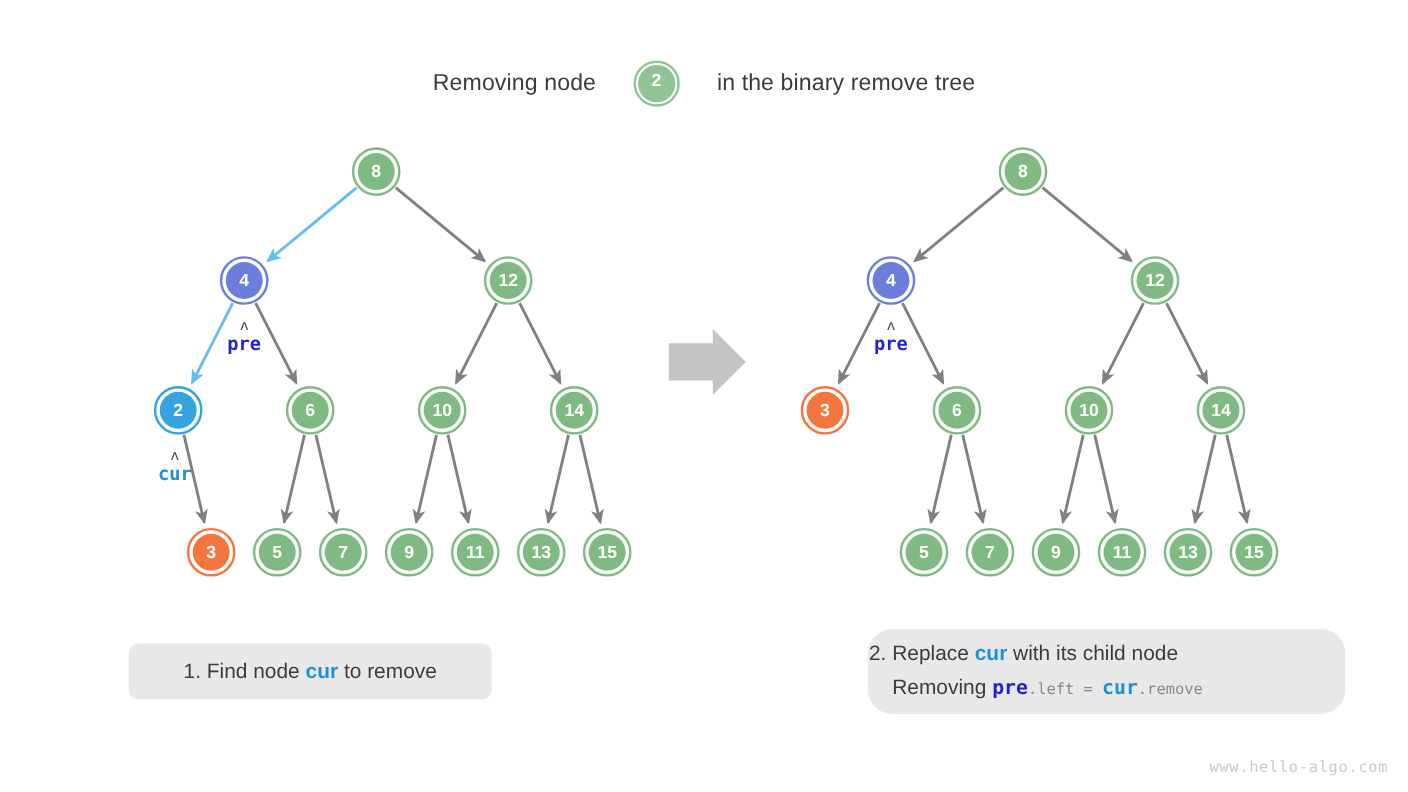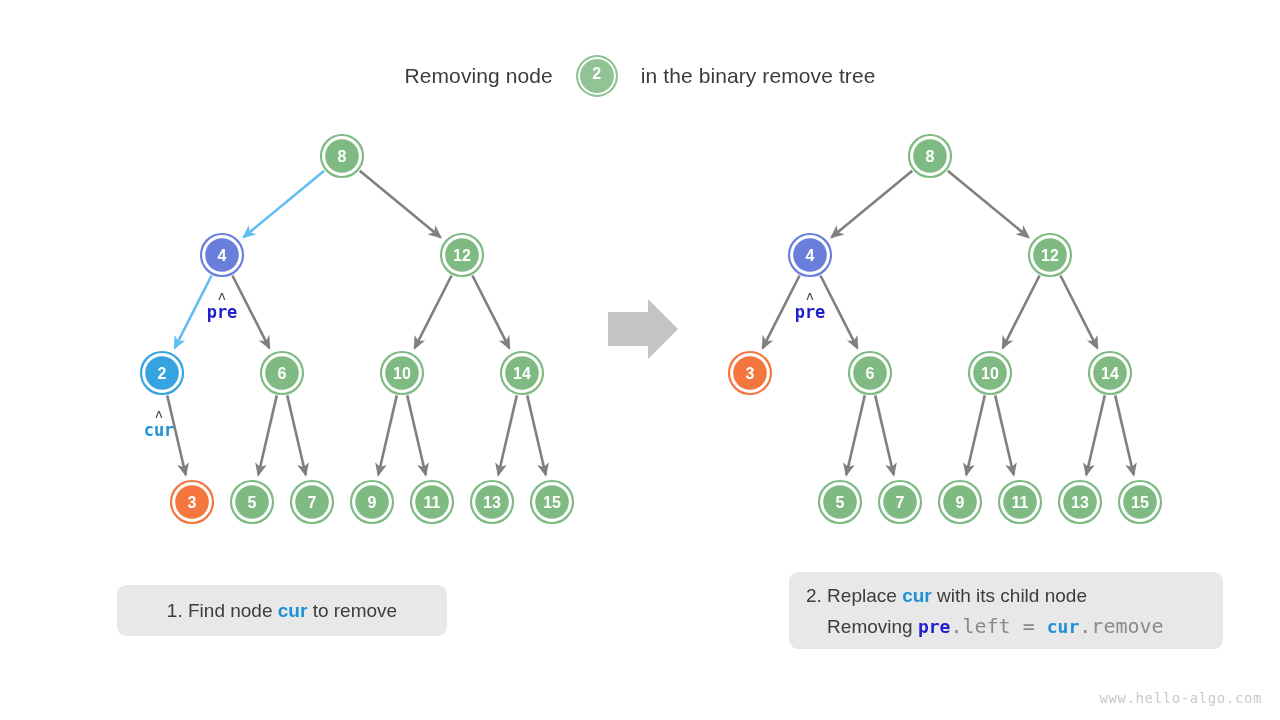--- a/index.html
+++ b/index.html
@@ -25,21 +25,21 @@
   
   #title-bar {
     position: absolute;
     left: 0;
     top: 56px;
     width: 1280px;
     height: 40px;
     display: flex;
     align-items: center;
     justify-content: center;
-    gap: 5px;
+    gap: 16px;
   }
   #title-bar .t-text {
     font-size: 21px;
     color: #3c3c3c;
     letter-spacing: 0.1px;
     white-space: pre;
   }
   .title-node {
     display: inline-block;
     width: 38px;
@@ -99,31 +99,31 @@
     align-items: center;
     justify-content: center;
     box-sizing: border-box;
   }
   .caption .line { white-space: pre; line-height: 31px; }
   .kw-cur { color: #1e90d8; font-weight: 700; }
   .kw-pre { color: #2222cc; font-weight: 700; }
   .mono-dim {
     font-family: "DejaVu Sans Mono", monospace;
     color: #8a8a8a;
-    font-size: 20px;
+    font-size: 14px;
   }
   .mono-kw {
     font-family: "DejaVu Sans Mono", monospace;
     font-weight: 700;
     font-size: 18px;
   }
 
   #caption-1 { left: 117px; top: 585px; width: 330px; height: 51px; }
   #caption-2 { left: 471px; top: 585px; width: 293px; height: 51px; }
-  #caption-3 { left: 789px; top: 572px; width: 434px; height: 77px; align-items: flex-start; padding-left: 17px; }
+  #caption-3 { left: 789px; top: 572px; width: 434px; height: 77px; align-items: flex-start; padding-left: 1px; border-radius: 22px; }
 
   
   #watermark {
     position: absolute;
     right: 18px;
     bottom: 14px;
     font-family: "DejaVu Sans Mono", monospace;
     font-size: 14px;
     color: #c9c9c9;
     letter-spacing: 0.6px;

